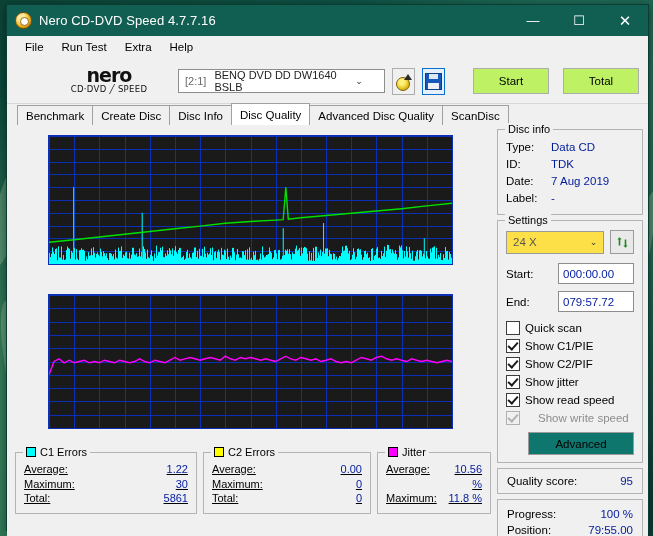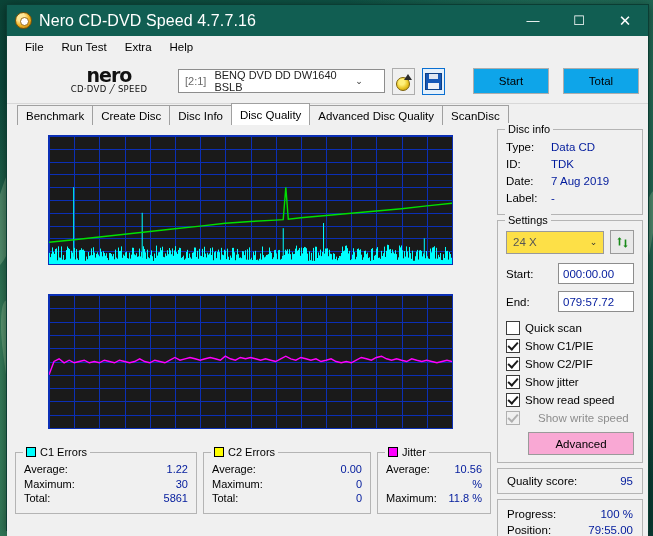--- a/index.html
+++ b/index.html
@@ -38,21 +38,21 @@
   }
   .nero-badge{
     width:15px;height:15px;border-radius:50%;
     background:radial-gradient(circle at 34% 30%,#ffe89a 0 26%,#f0b323 55%,#b97a08 100%);
     border:1px solid #7d5205;position:relative;flex:0 0 15px;
   }
   .nero-badge::after{
     content:"";position:absolute;left:4px;top:4px;width:7px;height:7px;border-radius:50%;
     background:#fff;border:1px solid #9a6a10;
   }
-  .title-text{margin-left:7px;font-size:16px;letter-spacing:.1px;white-space:nowrap;}
+  .title-text{margin-left:7px;font-size:13px;letter-spacing:.1px;white-space:nowrap;}
   .win-btns{margin-left:auto;display:flex;height:31px;}
   .win-btn{
     width:46px;height:31px;display:flex;align-items:center;justify-content:center;
     color:#fff;font-size:13px;line-height:1;
   }
   .win-btn.close-b{font-size:15px;}
 
   .menubar{
     height:22px;flex:0 0 22px;background:#f0f0f0;display:flex;align-items:center;
     padding-left:9px;border-bottom:1px solid #f0f0f0;
@@ -98,21 +98,21 @@
     border-bottom:6px solid #2b2b2b;
   }
   .floppy{width:15px;height:15px;background:#1659b8;position:relative;border:1px solid #0d3f85;}
   .floppy::before{
     content:"";position:absolute;left:3px;top:0;width:9px;height:5px;background:#dfe7f2;
   }
   .floppy::after{
     content:"";position:absolute;left:2px;bottom:0;width:11px;height:6px;background:#eef2f8;
   }
   .big-btn{
-    height:24px;min-width:74px;margin-left:14px;background:#0ea5e9;border:1px solid #adadad;
+    height:24px;min-width:74px;margin-left:14px;background:#bef264;border:1px solid #adadad;
     display:flex;align-items:center;justify-content:center;font-size:11.5px;color:#000;
   }
   .big-btn.start-b{margin-left:28px;width:78px;}
   .big-btn.exit-b{margin-left:14px;width:78px;}
 
   
   .tabstrip{
     flex:0 0 21px;height:21px;display:flex;align-items:flex-end;
     padding-left:10px;background:#f0f0f0;position:relative;
   }
@@ -146,21 +146,21 @@
   
   .stats{display:flex;gap:6px;height:62px;}
   .group{
     border:1px solid #b4b4b4;background:#f0f0f0;position:relative;padding:9px 8px 4px 8px;
   }
   .group > .legend{
     position:absolute;top:-7px;left:7px;background:#f0f0f0;padding:0 3px;
     font-size:11px;color:#000;display:flex;align-items:center;gap:4px;
   }
   .swatch{width:8px;height:8px;border:1px solid #000;display:inline-block;}
-  .srow{display:flex;font-size:11px;line-height:14.5px;color:#000;}
+  .srow{display:flex;font-size:11px;line-height:14.5px;color:#000;text-decoration:underline;}
   .srow .k{flex:0 0 62px;}
   .srow .v{flex:1 1 auto;text-align:right;color:#001a9c;}
   .g-c1{width:164px;flex:0 0 164px;}
   .g-c2{width:150px;flex:0 0 150px;}
   .g-jit{flex:1 1 auto;}
 
   
   .panel{border:1px solid #b4b4b4;background:#f0f0f0;position:relative;padding:9px 8px 7px 8px;}
   .panel > .legend{
     position:absolute;top:-7px;left:7px;background:#f0f0f0;padding:0 3px;font-size:11px;color:#000;
@@ -190,21 +190,21 @@
     position:relative;
   }
   .cb.on::after{
     content:"";position:absolute;left:3px;top:0px;width:4px;height:8px;
     border:solid #1a1a1a;border-width:0 2px 2px 0;transform:rotate(42deg);
   }
   .cb-row.dis{color:#8d8d8d;gap:18px;}
   .cb-row.dis .cb{background:#f0f0f0;border-color:#b0b0b0;}
   .cb-row.dis .cb.on::after{border-color:#b0b0b0;}
   .adv-btn{
-    margin:5px 0 0 auto;width:104px;height:21px;background:#f9a8d4;border:1px solid #9a9a9a;
+    margin:5px 0 0 auto;width:104px;height:21px;background:#0f766e;border:1px solid #9a9a9a;
     display:flex;align-items:center;justify-content:center;font-size:11.5px;color:#000;
   }
   .qs-panel{display:flex;align-items:center;padding:6px 9px;font-size:11.5px;}
   .qs-panel .k{color:#000;}
   .qs-panel .v{margin-left:auto;color:#001a9c;}
   .prog-panel{padding:6px 9px 7px 9px;}
   .prow{display:flex;font-size:11.5px;line-height:16px;}
   .prow .k{flex:0 0 58px;color:#000;}
   .prow .v{flex:1 1 auto;text-align:right;color:#001a9c;}
   svg{display:block;}

